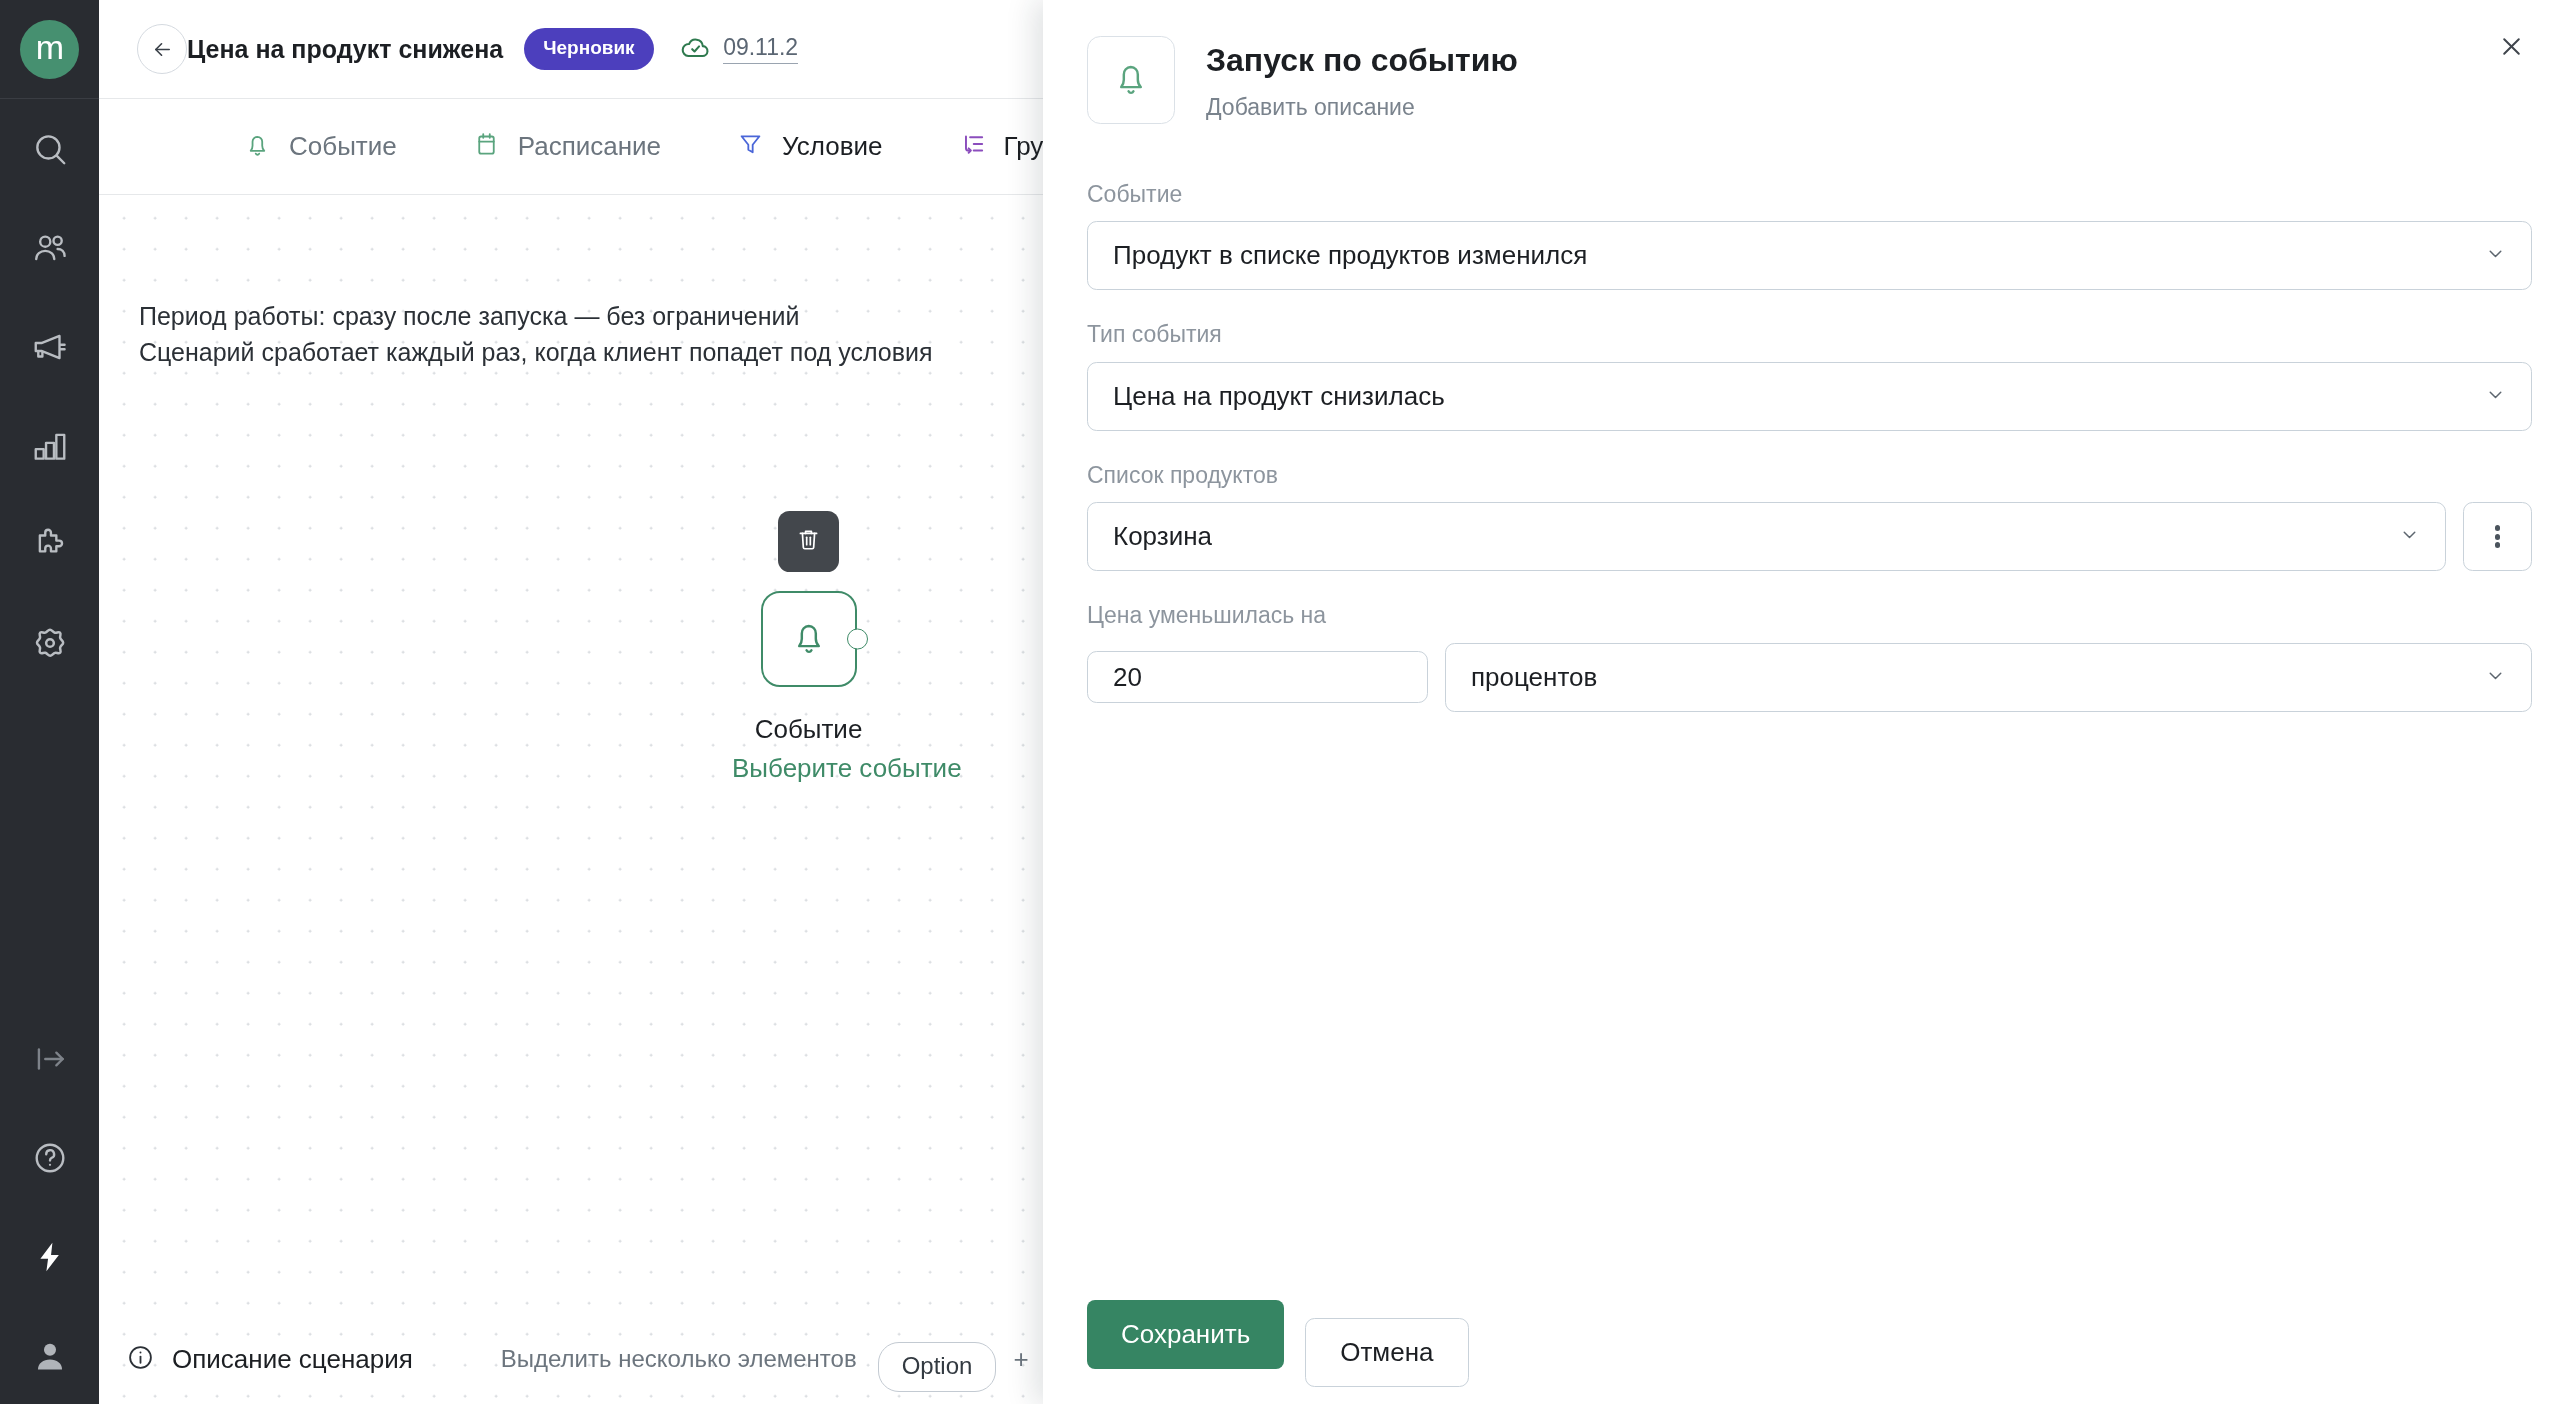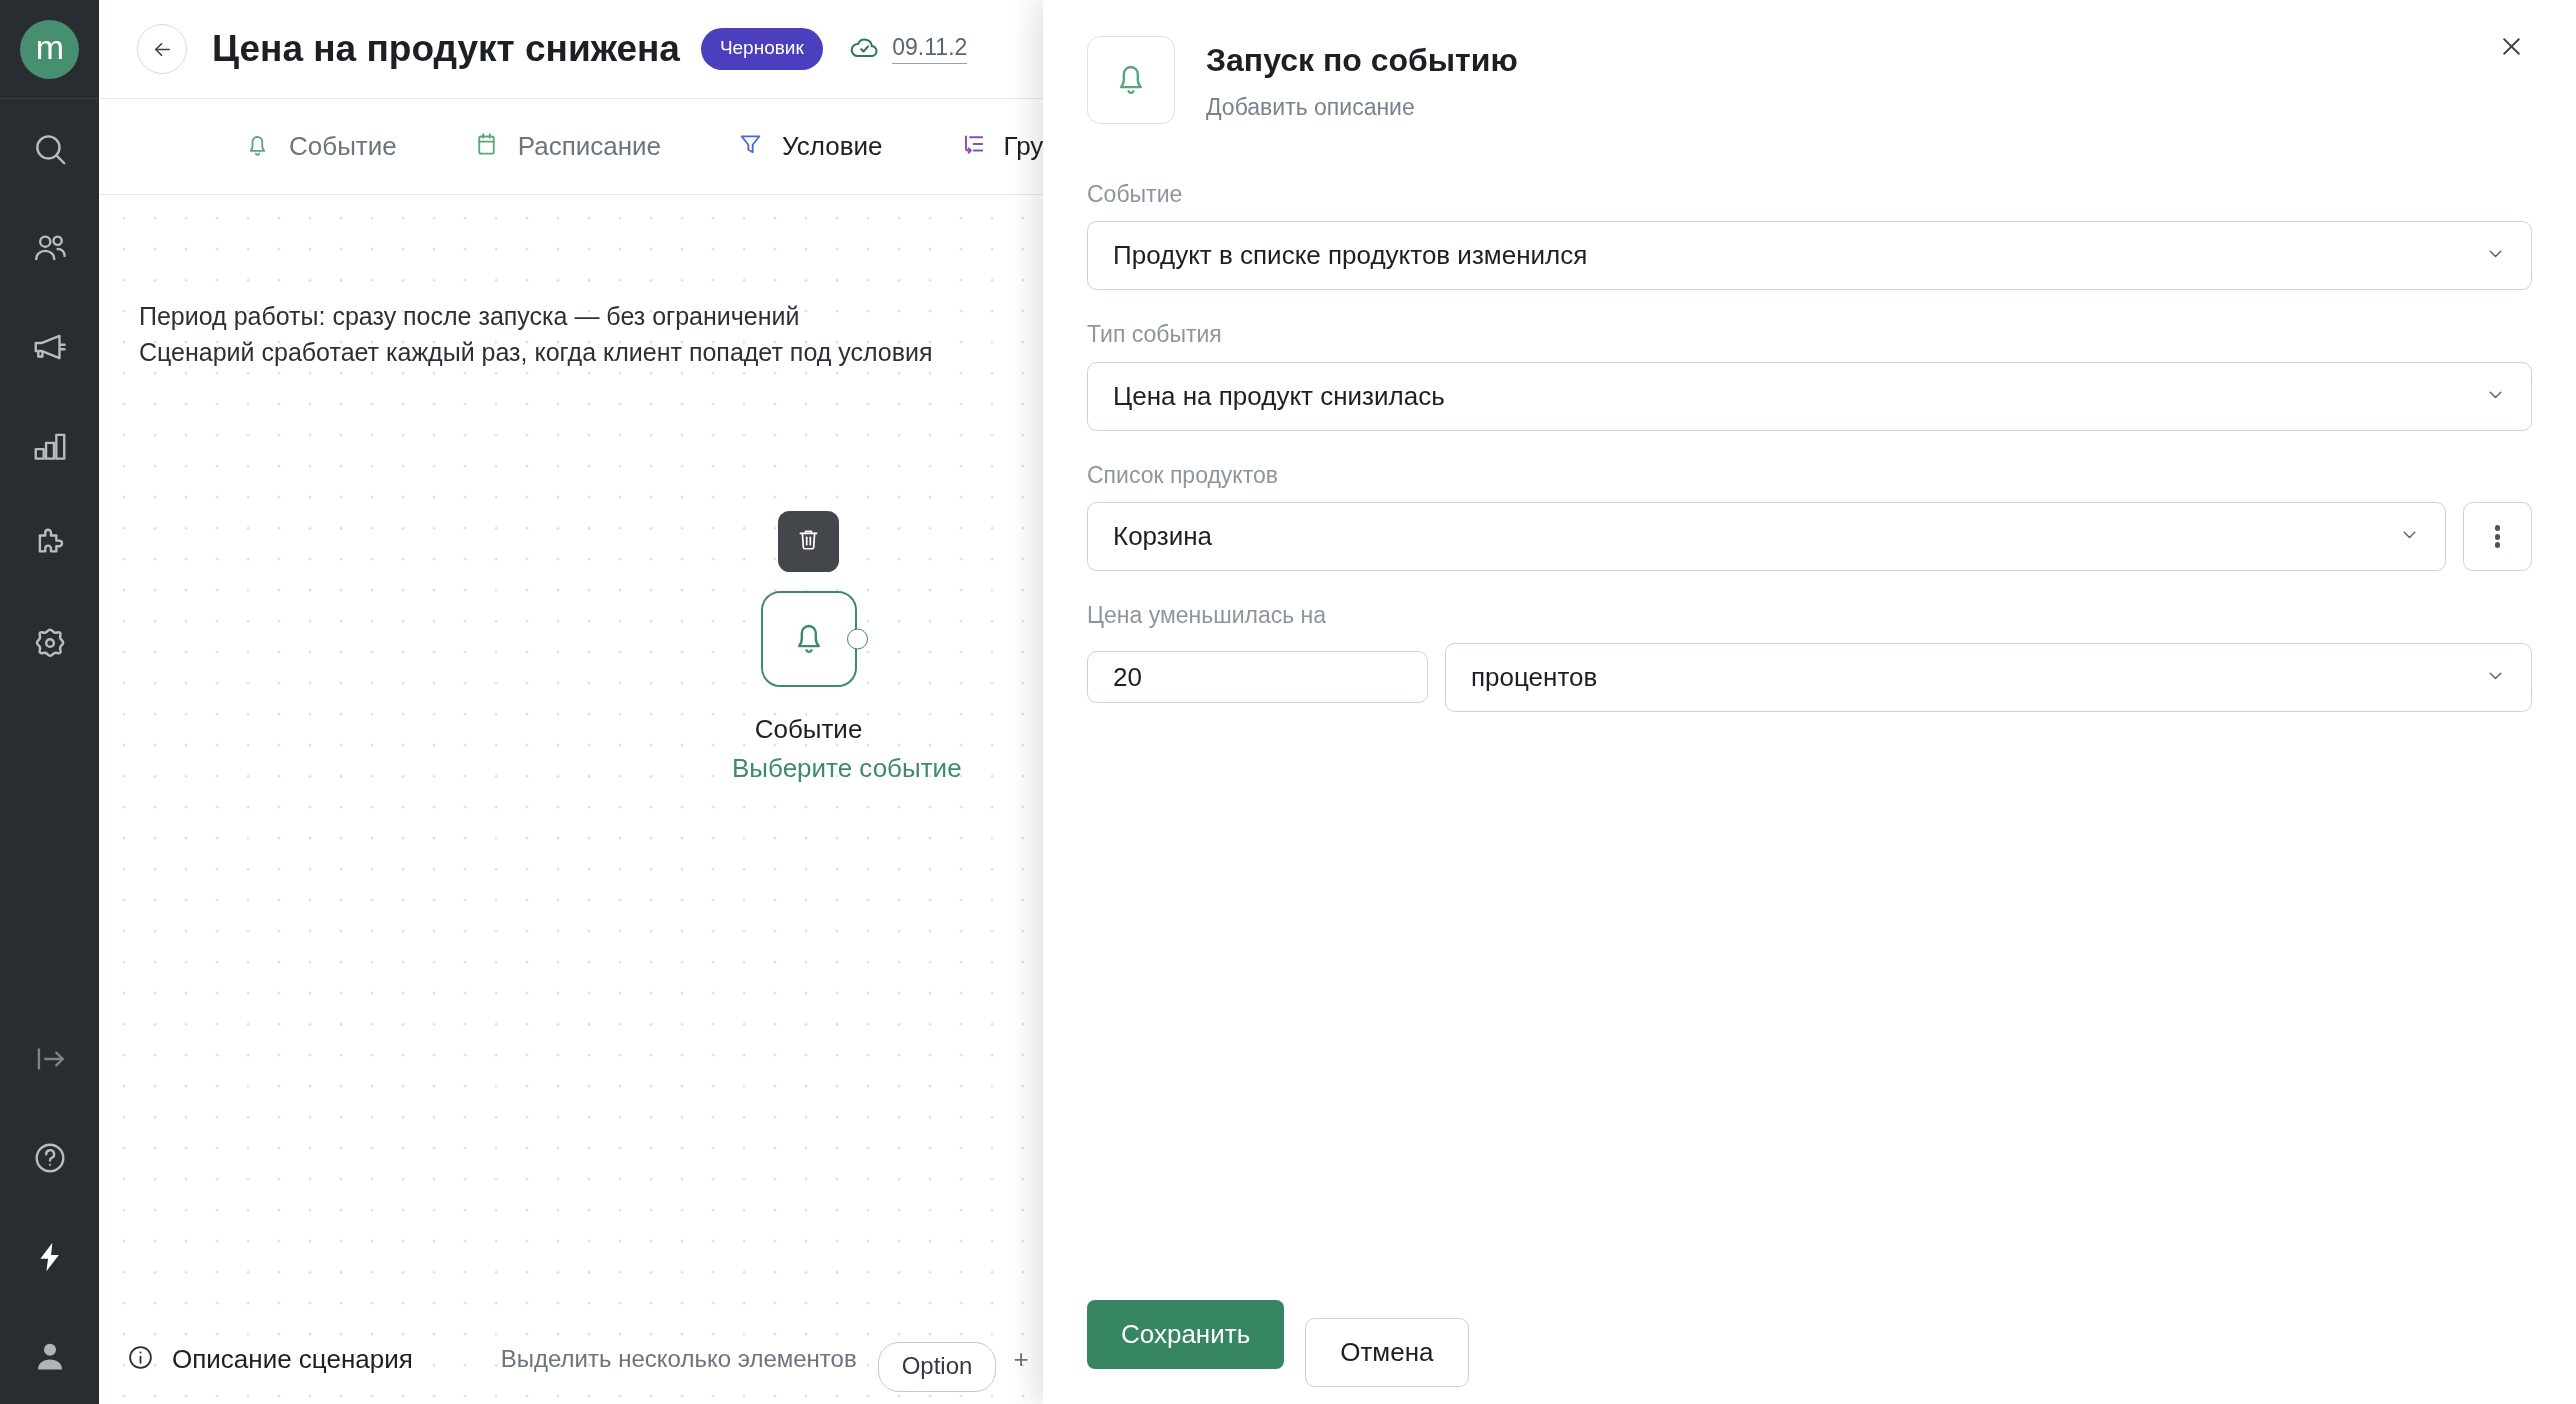--- a/index.html
+++ b/index.html
@@ -49,27 +49,27 @@
     background: #fff;
     position: relative; z-index: 2;
   }
   #back-btn {
     width: 50px; height: 50px; border-radius: 50%;
     border: 1px solid #d5dae0; background: #fff;
     display:flex; align-items:center; justify-content:center;
     cursor:pointer; flex: 0 0 50px;
   }
   #page-title {
-    font-size: 37px; font-weight: 700; color: #1c1f23;
-    margin-left: 25px; white-space: nowrap;
+    font-size: 25px; font-weight: 700; color: #1c1f23;
+    white-space: nowrap;
   }
   #status-badge {
     margin-left: 21px;
     background: #4c3fbd; color: #fff;
-    font-size: 19px; font-weight: 400;
+    font-size: 19px; font-weight: 700;
     padding: 8.6px 19px 10.5px; border-radius: 21px;
     white-space: nowrap;
   }
   #saved-wrap { margin-left: 25px; display:flex; align-items:center; gap:11.5px; white-space: nowrap; }
   #saved-date {
     font-size: 23px; color: #5b6673;
     border-bottom: 1px solid #9aa4b0; padding-bottom: 1.9px;
   }
 
   

